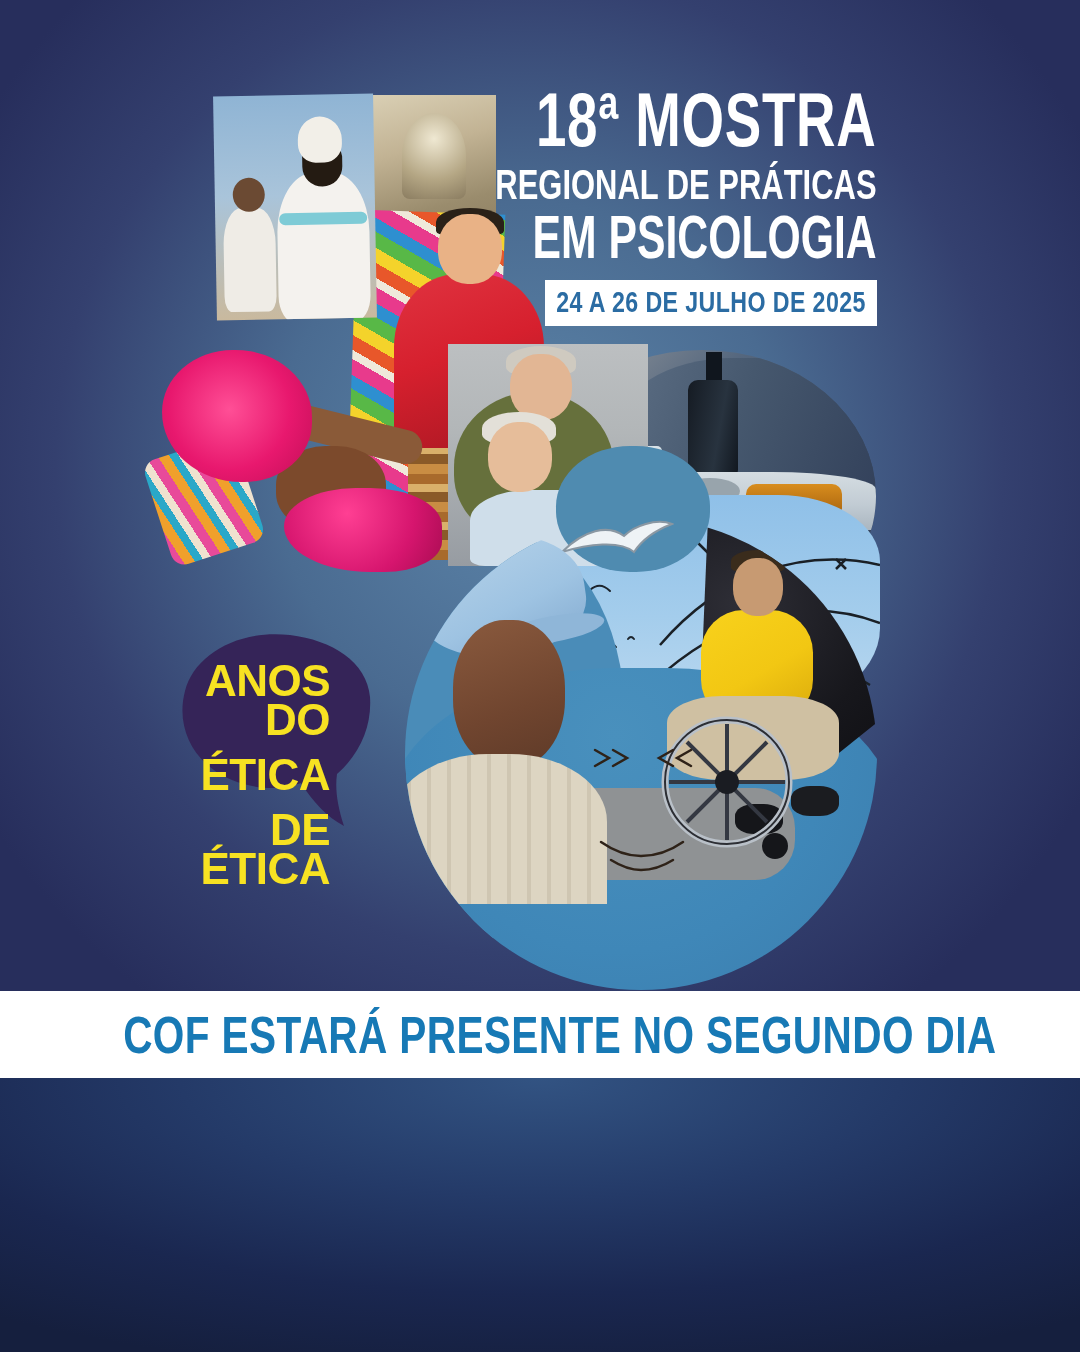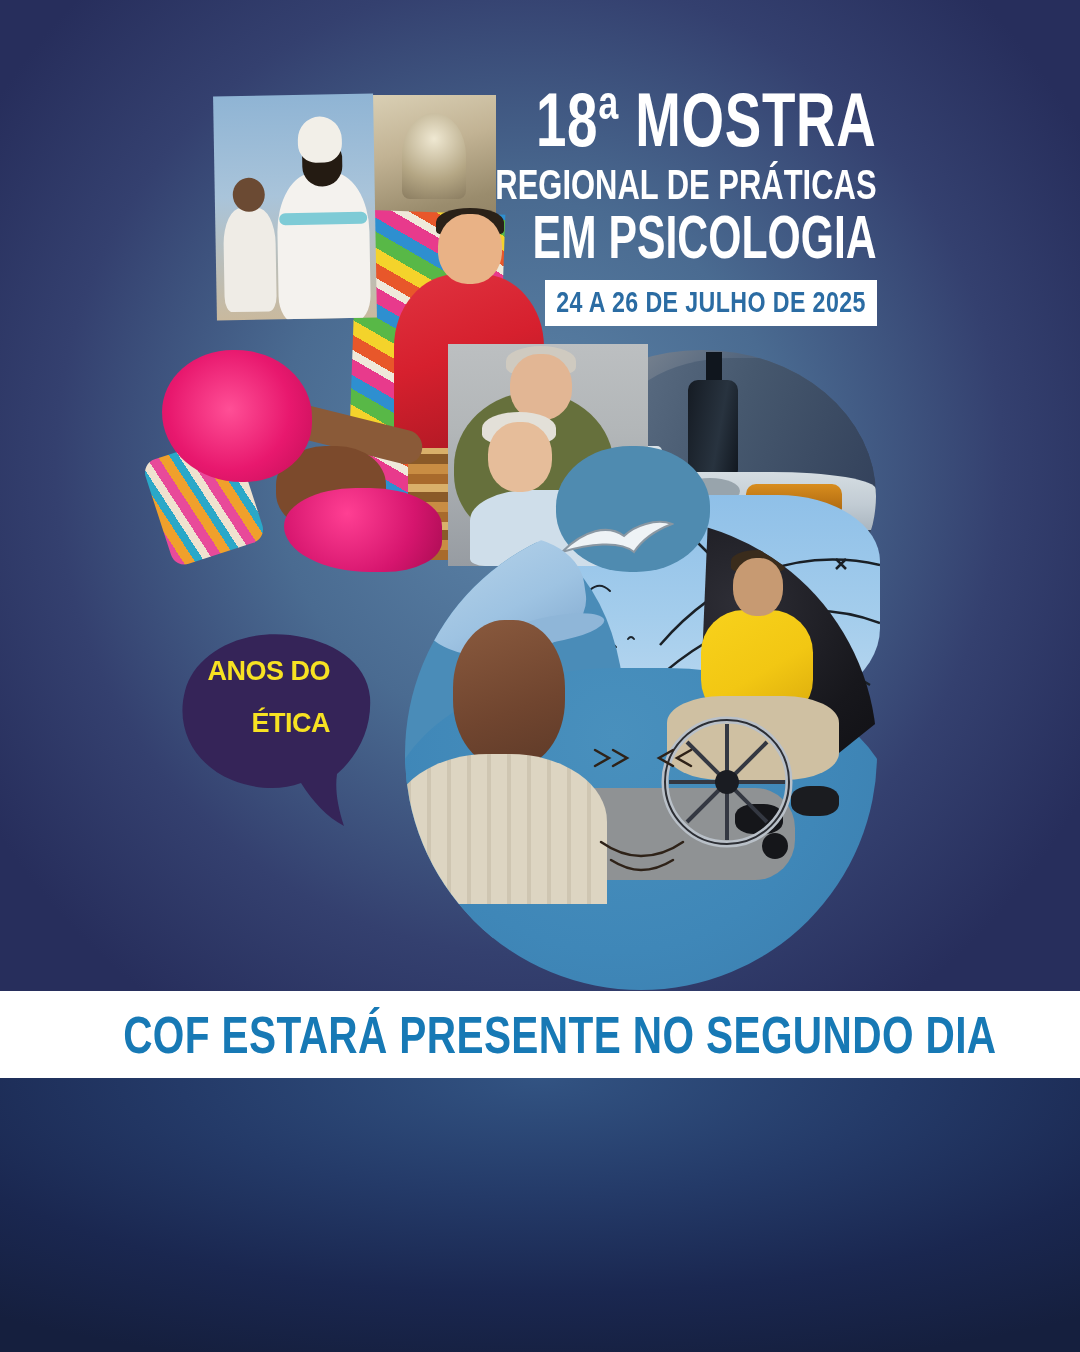--- a/index.html
+++ b/index.html
@@ -17,21 +17,21 @@
   #title .t1{font-size:76px;font-weight:bold;line-height:.9;letter-spacing:1px;transform:scaleX(.72);transform-origin:100% 50%;white-space:nowrap;}
   #title .t2{font-size:43px;font-weight:bold;line-height:1;margin-top:9px;transform:scaleX(.72);transform-origin:100% 50%;white-space:nowrap;}
   #title .t3{font-size:61px;font-weight:bold;line-height:.95;margin-top:3px;transform:scaleX(.70);transform-origin:100% 50%;white-space:nowrap;}
   #date-badge{display:inline-block;background:#fff;color:#2b6ca3;font-weight:bold;font-size:29px;
     padding:6px 14px 7px;margin-top:13px;transform:scaleX(.80);transform-origin:100% 50%;white-space:nowrap;letter-spacing:.5px;}
   
   #bubble{position:absolute;left:178px;top:631px;width:202px;height:202px;z-index:30;}
   #bubble svg{position:absolute;left:0;top:0;}
   #bubble .txt{position:absolute;left:12px;top:14px;width:140px;text-align:right;color:#f7e222;font-weight:bold;}
   #bubble .num{font-size:52px;line-height:1;letter-spacing:-1px;}
-  #bubble .ln{font-size:27px;line-height:52px;letter-spacing:-.5px;}
+  #bubble .ln{font-size:44px;line-height:39px;letter-spacing:-.5px;margin-top:16px;}
   
   .ph{position:absolute;overflow:hidden;}
   .blob{position:absolute;}
   
   #church{left:372px;top:95px;width:124px;height:152px;z-index:2;
     background:linear-gradient(165deg,#d9cfb4 0%,#c2b394 35%,#9a8c6d 70%,#8a7c60 100%);}
   #church .arch{left:30px;top:18px;width:64px;height:86px;background:radial-gradient(circle at 50% 30%,#efe8d2 0%,#b4a684 60%,#8a7c60 100%);border-radius:50% 50% 8px 8px;}
   
   #ribbons{left:352px;top:212px;width:148px;height:308px;z-index:2;transform:rotate(2deg);
     background:repeating-linear-gradient(28deg,#e8572a 0 13px,#f4d32b 13px 26px,#58b847 26px 40px,#2e8fd0 40px 52px,#e83a8c 52px 66px,#efe9da 66px 74px);}
@@ -238,20 +238,21 @@
       <div id="date-badge">24 A 26 DE JULHO DE 2025</div>
     </div>
 
     <div id="bubble">
       <svg width="202" height="202" viewBox="0 0 202 202">
         <path d="M112,4 C60,-2 16,24 7,60 C-3,98 17,134 54,149 C76,158 102,160 123,152 C135,171 149,186 166,195 C159,174 157,157 159,143 C182,123 194,95 192,66 C189,31 154,9 112,4 Z" fill="#352458"></path>
       </svg>
       <div class="txt">
         <div class="ln">ANOS DO</div>
         <div class="ln">ÉTICA</div>
+        <div class="ln">DE ÉTICA</div>
       </div>
     </div>
   </div>
 
   <div id="banner">
     <span class="btxt">COF ESTARÁ PRESENTE NO SEGUNDO DIA</span>
   </div>
 
   <div id="footer">
     

